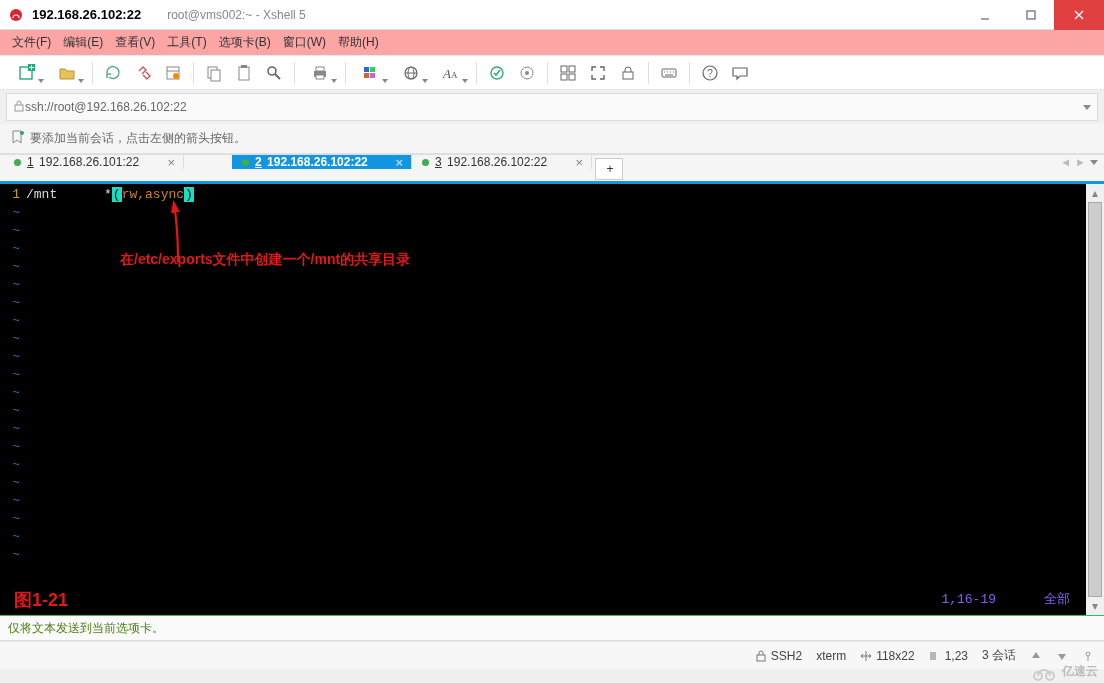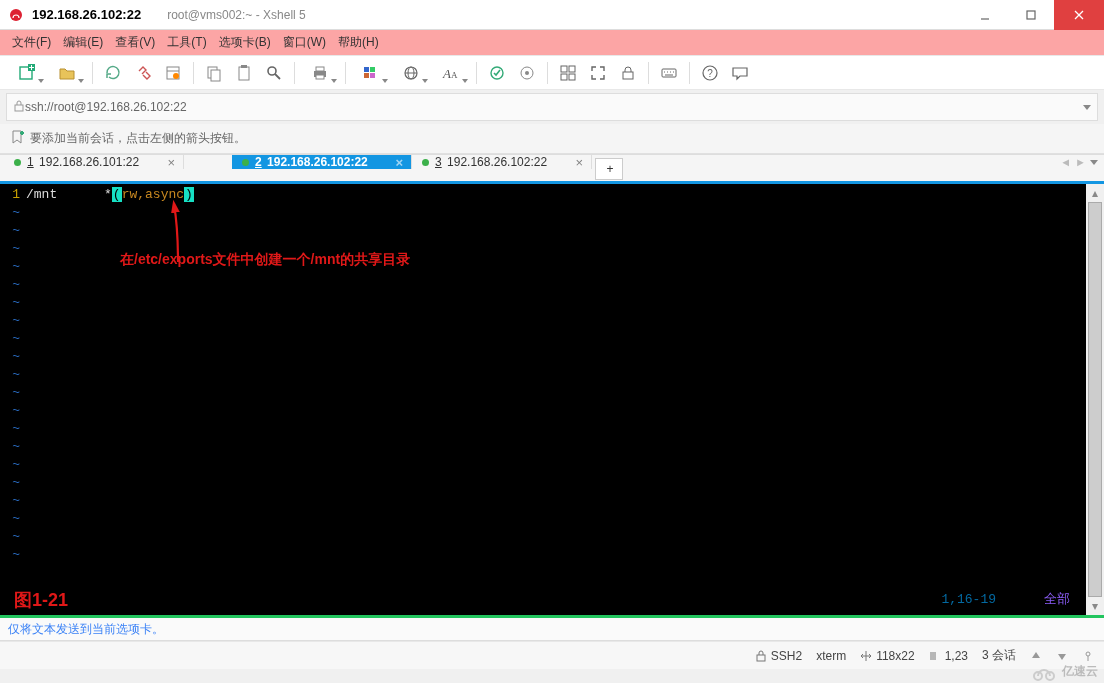--- a/index.html
+++ b/index.html
@@ -186,21 +186,21 @@
     position: absolute;
     left: 14px; bottom: 6px;
     color: #e01818;
     font-family: "Microsoft YaHei", sans-serif;
     font-size: 18px;
     font-weight: bold;
   }
   .term .pos {
     position: absolute;
     right: 90px; bottom: 6px;
-    color: #0369a1;
+    color: #8b5cf6;
   }
   .term .all {
     position: absolute;
     right: 16px; bottom: 6px;
     color: #8b5cf6;
   }
   .scrollbar {
     width: 18px;
     background: #f0f0f0;
     display:flex; flex-direction:column;
@@ -211,25 +211,25 @@
   .scrollbar .track { flex:1; position:relative; }
   .scrollbar .thumb {
     position:absolute; left:2px; right:2px; top:0; bottom:0;
     background: #cdcdcd; border:1px solid #aaa;
   }
 
   
   .inputline {
     height: 26px;
     background: #fafafa;
-    border-top:3px solid #22c55e;
+    border-top:1px solid #22c55e;
     border-bottom:1px solid #ddd;
     display:flex; align-items:center;
     padding: 0 8px;
-    color:#3b82f6;
+    color:#4d7c0f;
     font-size:12px;
   }
 
   
   .statusbar {
     height: 28px;
     background: #f7f7f7;
     display:flex;
     align-items:center;
     justify-content:flex-end;

